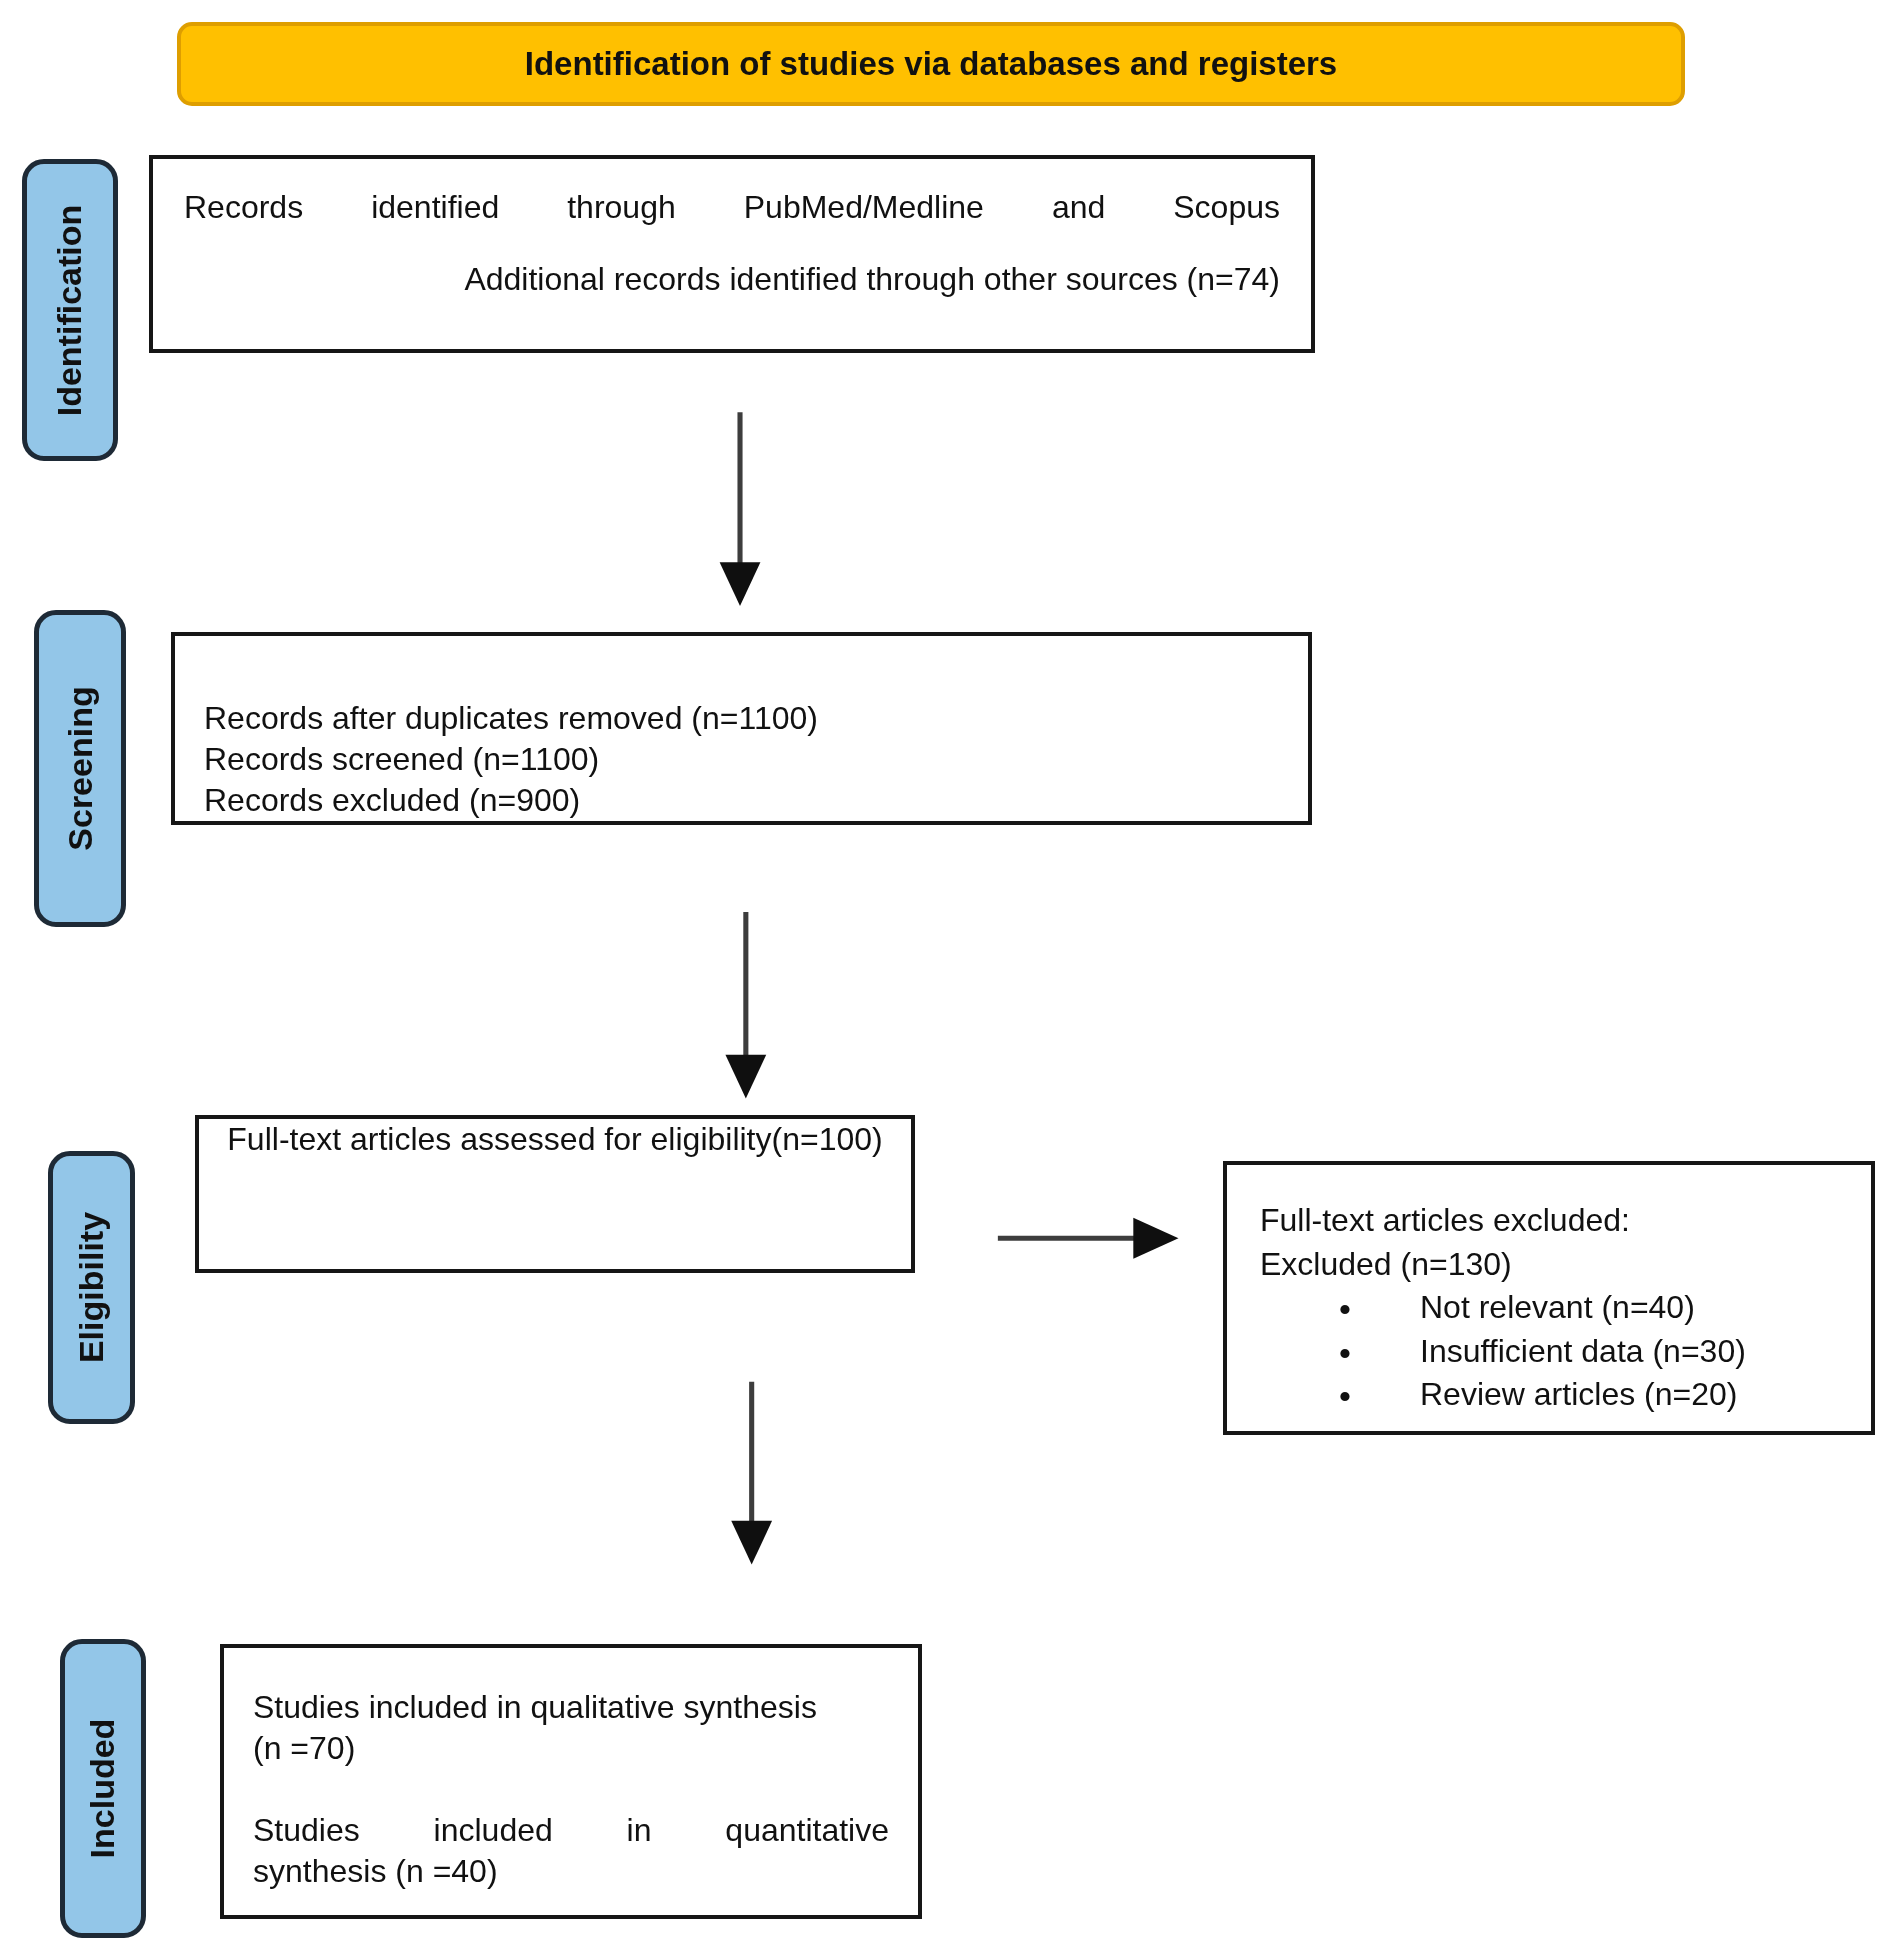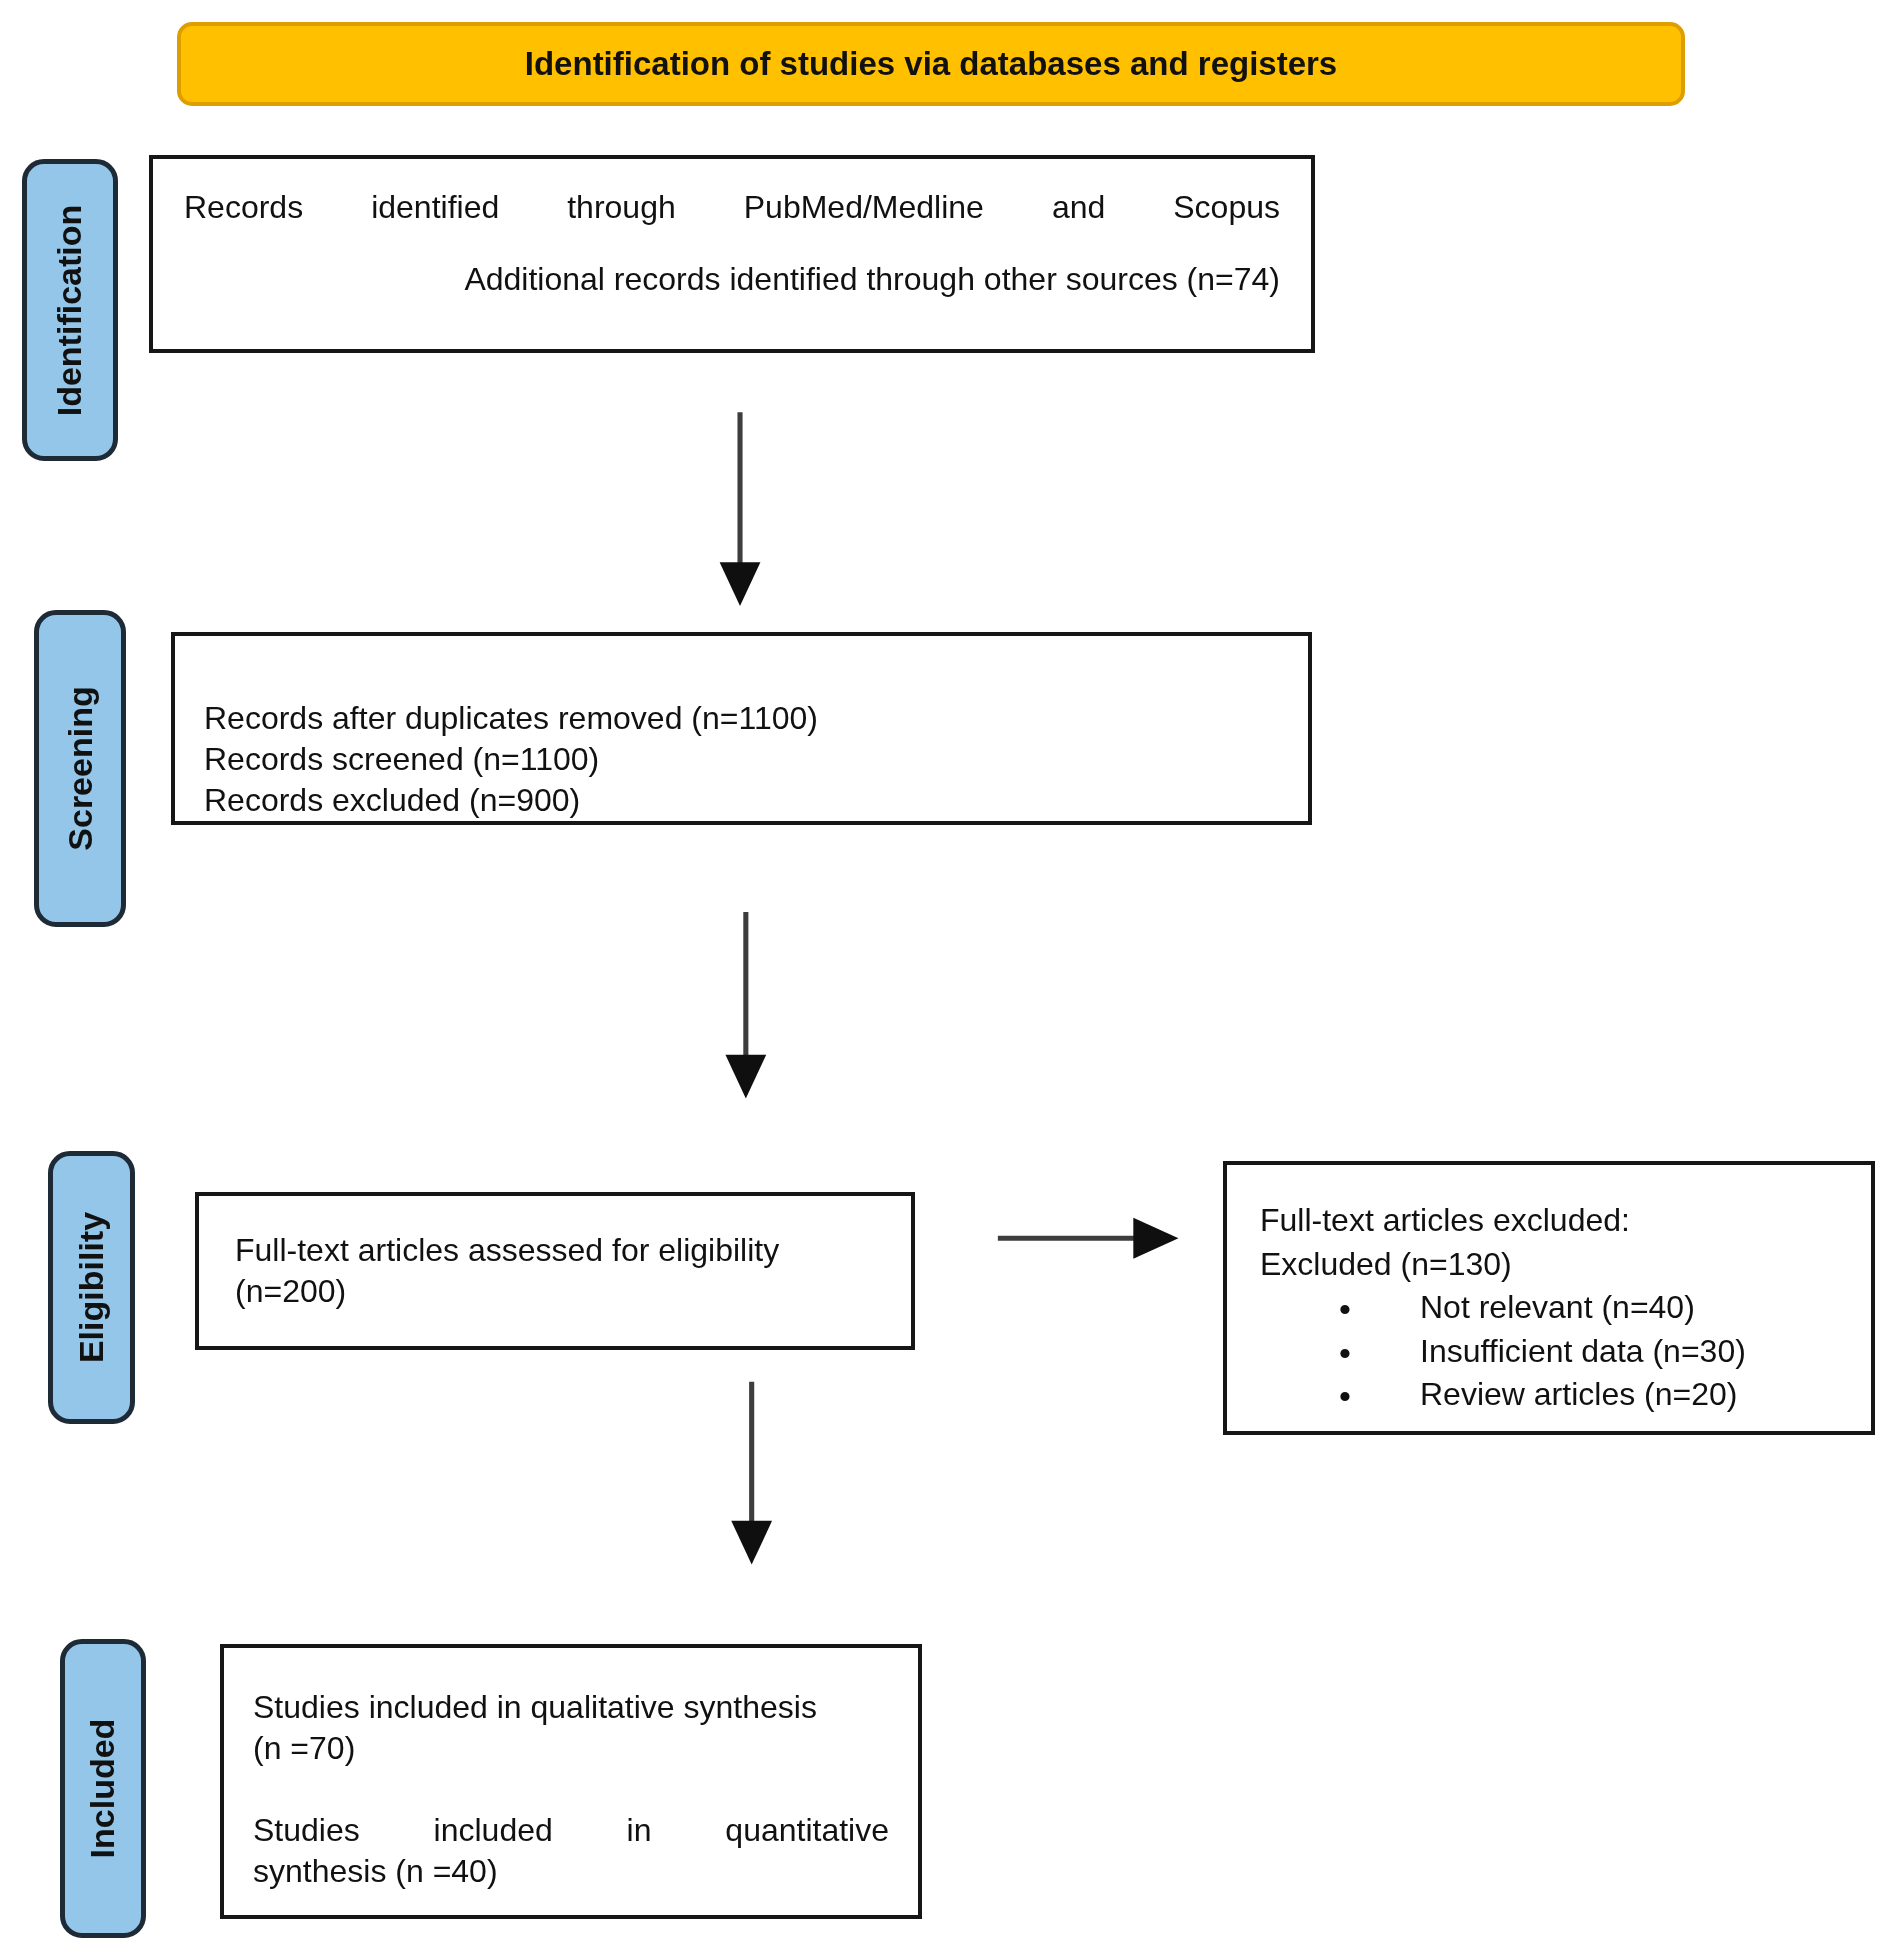--- a/index.html
+++ b/index.html
@@ -75,24 +75,24 @@
     width:1166px; height:198px;
     padding:28px 31px 0 31px;
   }
   .box-screening{
     left:171px; top:632px;
     width:1141px; height:193px;
     padding:0 29px 0 29px;
     display:flex; flex-direction:column; justify-content:flex-end;
   }
   .box-eligibility{
-    left:195px; top:1192px;
+    left:195px; top:1115px;
     width:720px; height:158px;
-    padding:0 36px;
-    display:flex; flex-direction:column; justify-content:center;
+    padding:0 16px;
+    display:flex; flex-direction:row; justify-content:center;
   }
   .box-excluded{
     left:1223px; top:1161px;
     width:652px; height:274px;
     padding:34px 22px 0 33px;
     line-height:1.36;
   }
   .box-included{
     left:220px; top:1644px;
     width:702px; height:275px;
@@ -162,21 +162,21 @@
   </div>
 
   <div class="flow-box box-screening">
     <div class="tline">Records after duplicates removed (n=1100)</div>
     <div class="tline">Records screened (n=1100)</div>
     <div class="tline">Records excluded (n=900)</div>
   </div>
 
   <div class="flow-box box-eligibility">
     <div class="tline">Full-text articles assessed for eligibility</div>
-    <div class="tline">(n=200)</div>
+    <div class="tline">(n=100)</div>
   </div>
 
   <div class="flow-box box-excluded">
     <div class="tline">Full-text articles excluded:</div>
     <div class="tline">Excluded (n=130)</div>
     <ul class="bullet-list">
       <li>Not relevant (n=40)</li>
       <li>Insufficient data (n=30)</li>
       <li>Review articles (n=20)</li>
     </ul>

